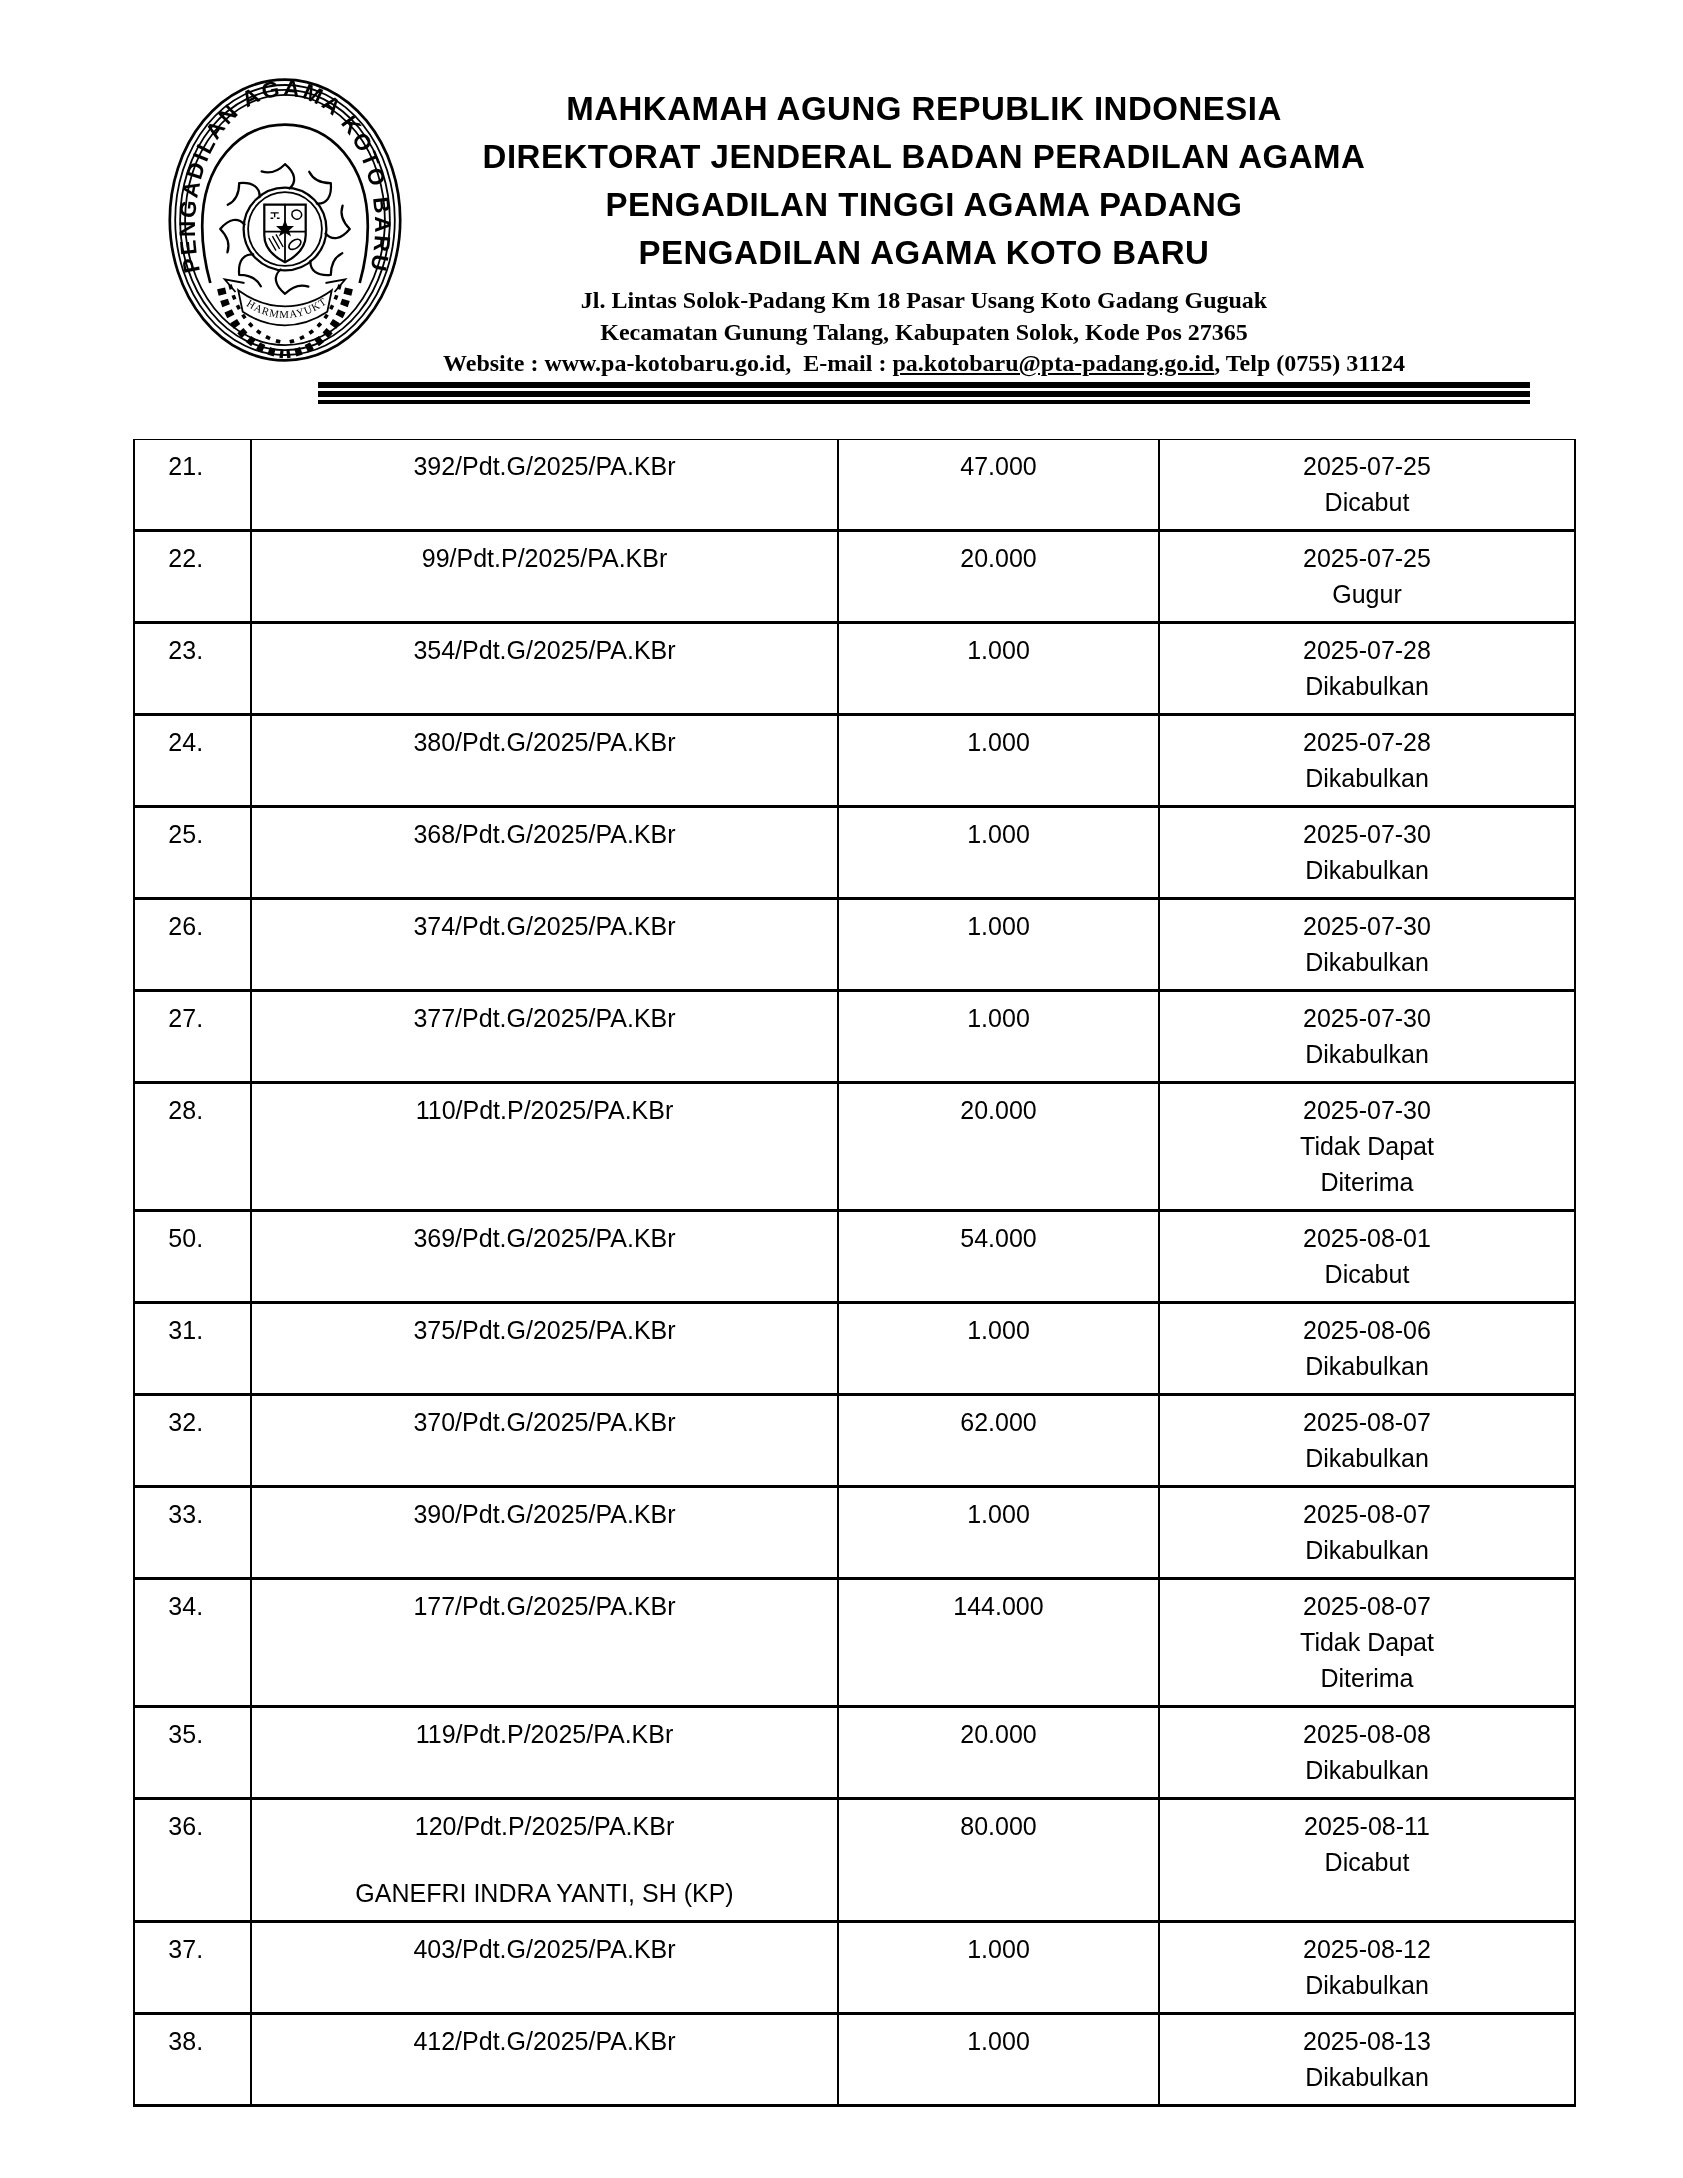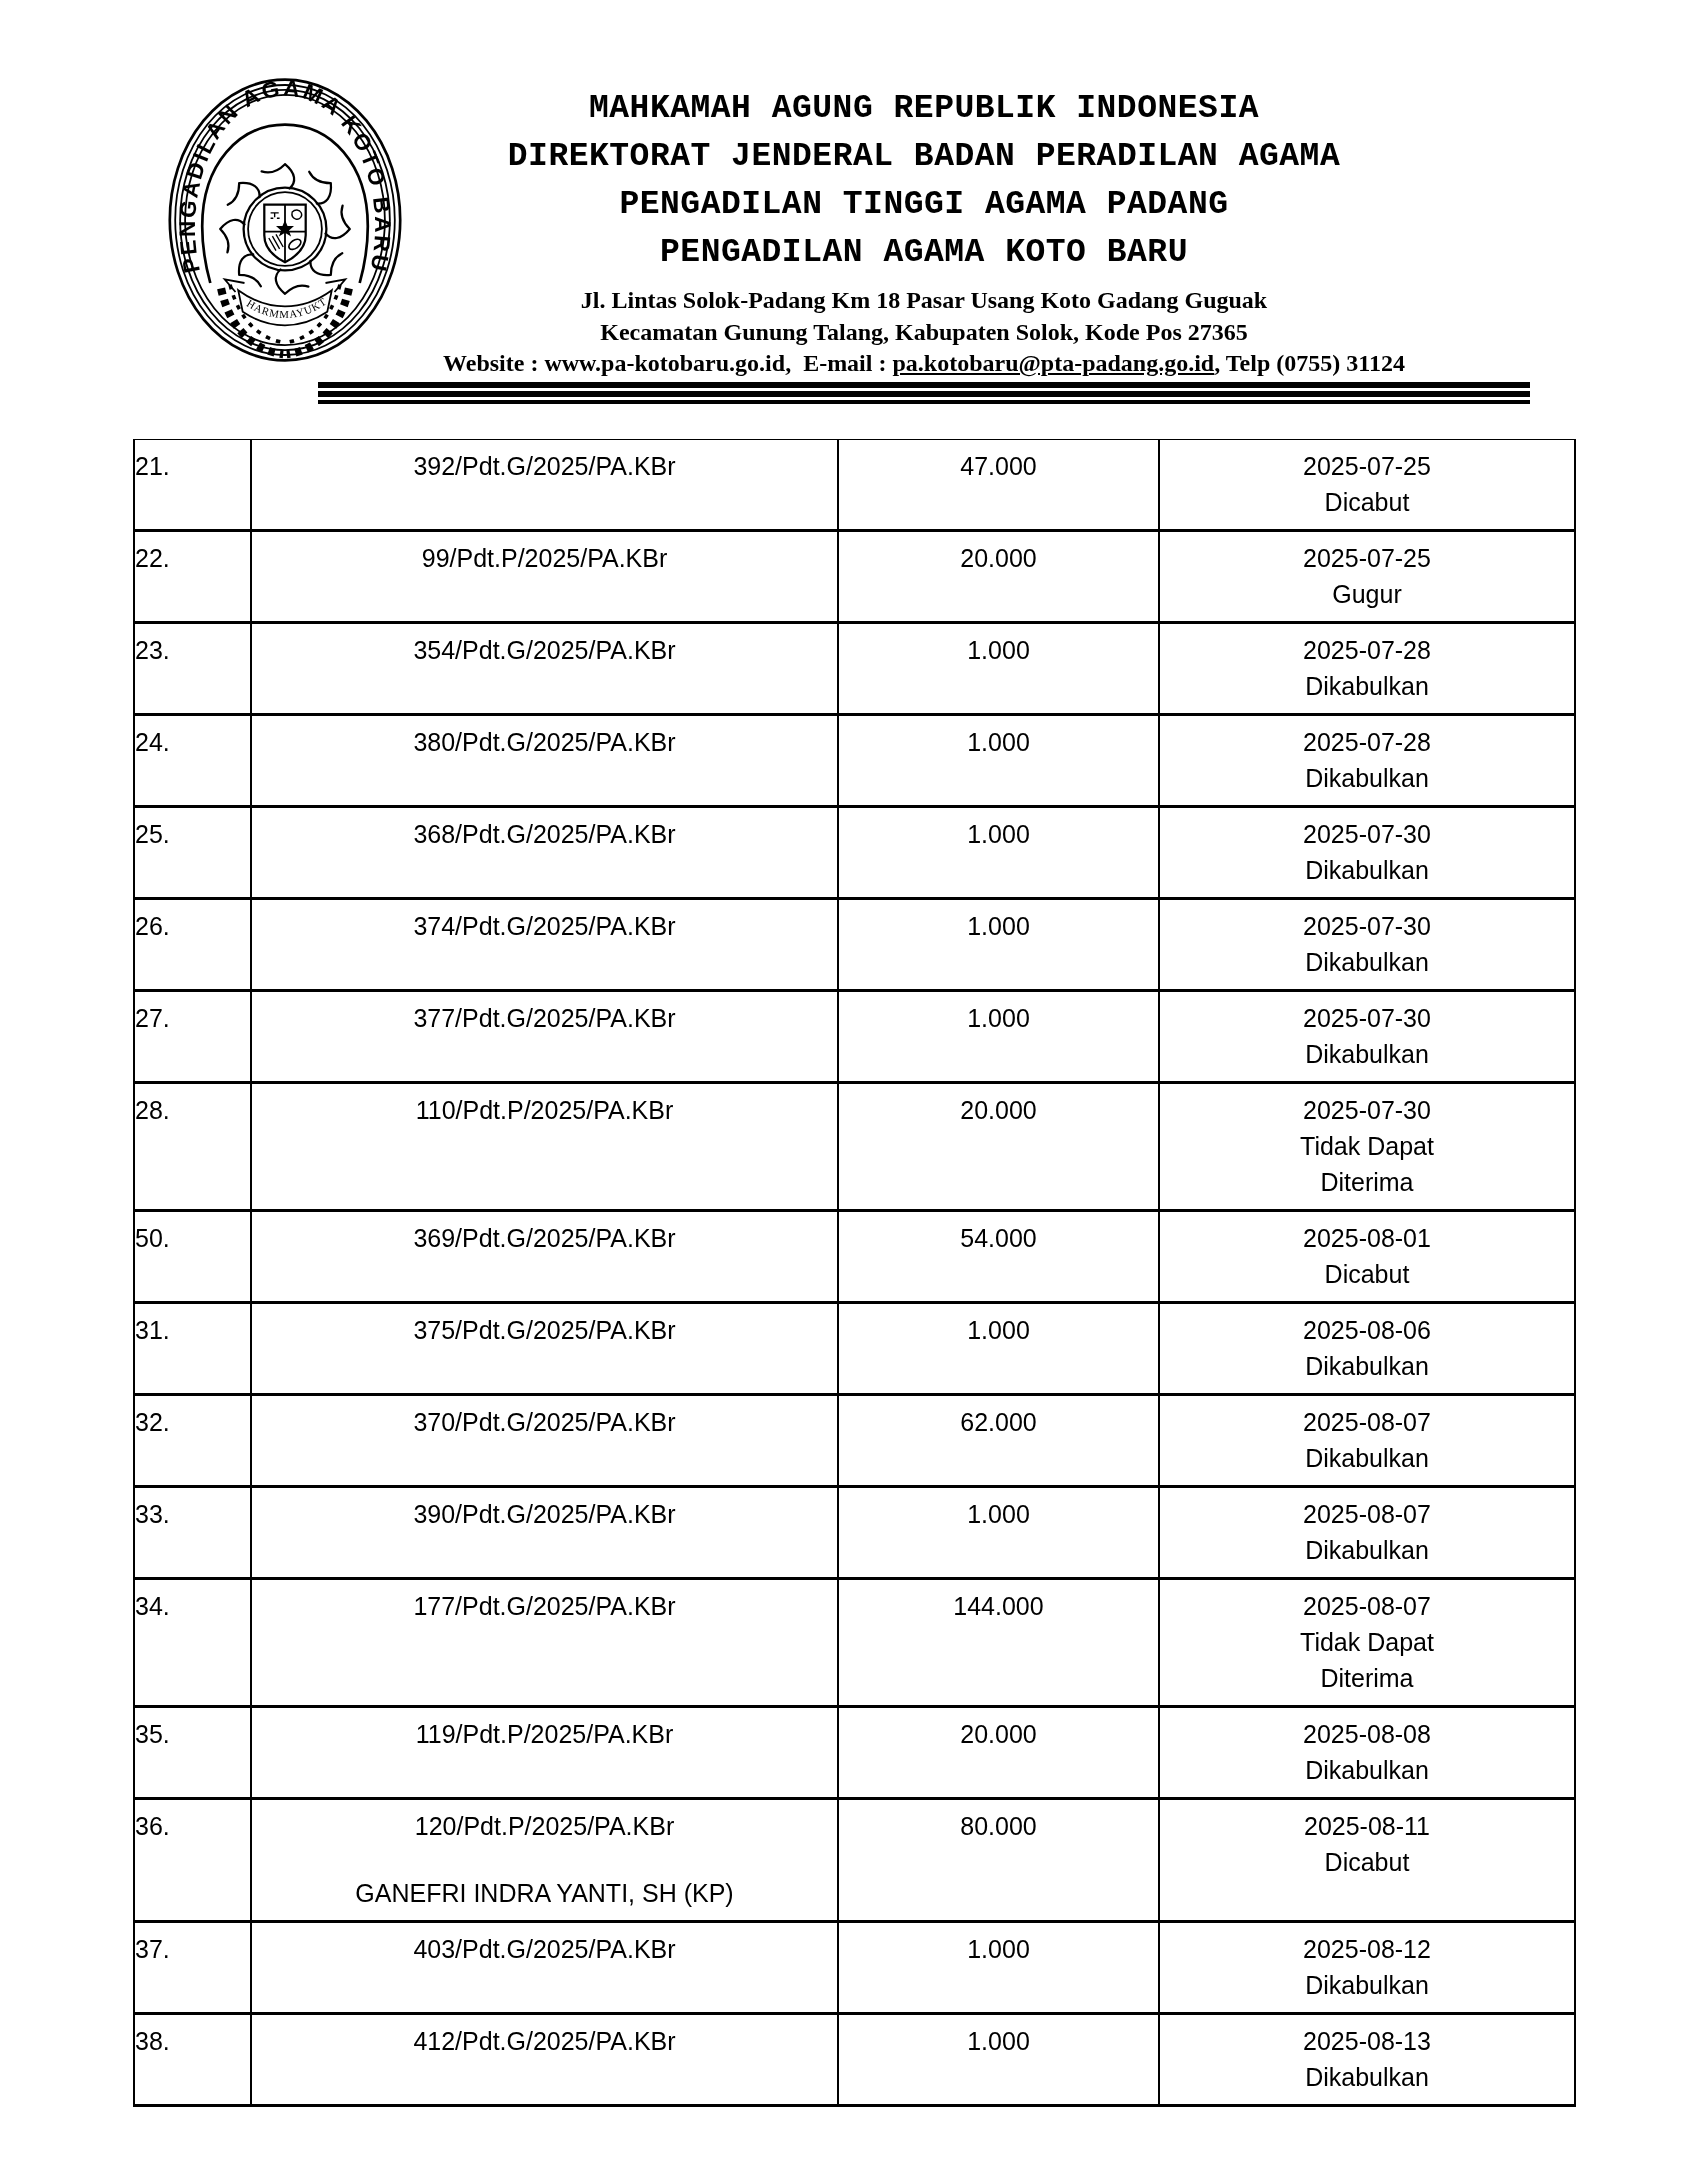--- a/index.html
+++ b/index.html
@@ -1,35 +1,35 @@
 <!DOCTYPE html>
 <html style="font-size:14.4px"><head>
 <meta charset="utf-8">
 <style>
   html,body{margin:0;padding:0;background:#fff;}
   .page{position:relative;width:1683px;height:2178px;background:#fff;color:#000;overflow:hidden;}
 
   
   .logo{position:absolute;left:167px;top:76px;width:236px;height:288px;}
   .header-text{position:absolute;left:318px;top:85px;width:1212px;text-align:center;}
-  .title-line{font-family:Liberation Mono, monospace;font-weight:bold;font-size:33px;line-height:48px;letter-spacing:0.5px;white-space:nowrap;}
+  .title-line{font-family:Liberation Sans, sans-serif;font-weight:bold;font-size:33px;line-height:48px;letter-spacing:0.5px;white-space:nowrap;}
   .address-block{margin-top:8px;font-weight:bold;}
   .address-line{font-family:"Liberation Serif",serif;font-size:24px;line-height:31.5px;white-space:pre-wrap;}
   .email-link{text-decoration:underline;text-align:right;}
   .rule{position:absolute;left:318px;top:382px;width:1212px;}
   .rule-bar-thick{height:6.3px;background:#000;margin-bottom:2.7px;}
   .rule-bar-thin{height:3.6px;background:#000;}
 
   
   .case-table{position:absolute;left:133px;top:439px;width:1441px;border-collapse:collapse;table-layout:fixed;
               font-family:"Liberation Sans",sans-serif;font-size:25px;color:#000;}
   .case-table td{border:2.7px solid #000;border-top-width:3.6px;border-bottom-width:3.6px;vertical-align:top;
                  padding:8px 0 9px 0;line-height:36px;overflow:hidden;}
   .case-table tr:first-child td{border-top-width:1.8px;}
-  .c-no-cell{text-align:left;padding-right:13.5px !important;}
+  .c-no-cell{text-align:center;padding-right:13.5px !important;}
   .c-case-cell,.c-amount-cell,.c-status-cell{text-align:center;}
   .c-party{margin-top:31px;}
 </style>
 </head>
 <body>
 
 <div class="page">
 
   <svg class="logo" viewBox="0 0 262 320">
     <g fill="none" stroke="#000">

